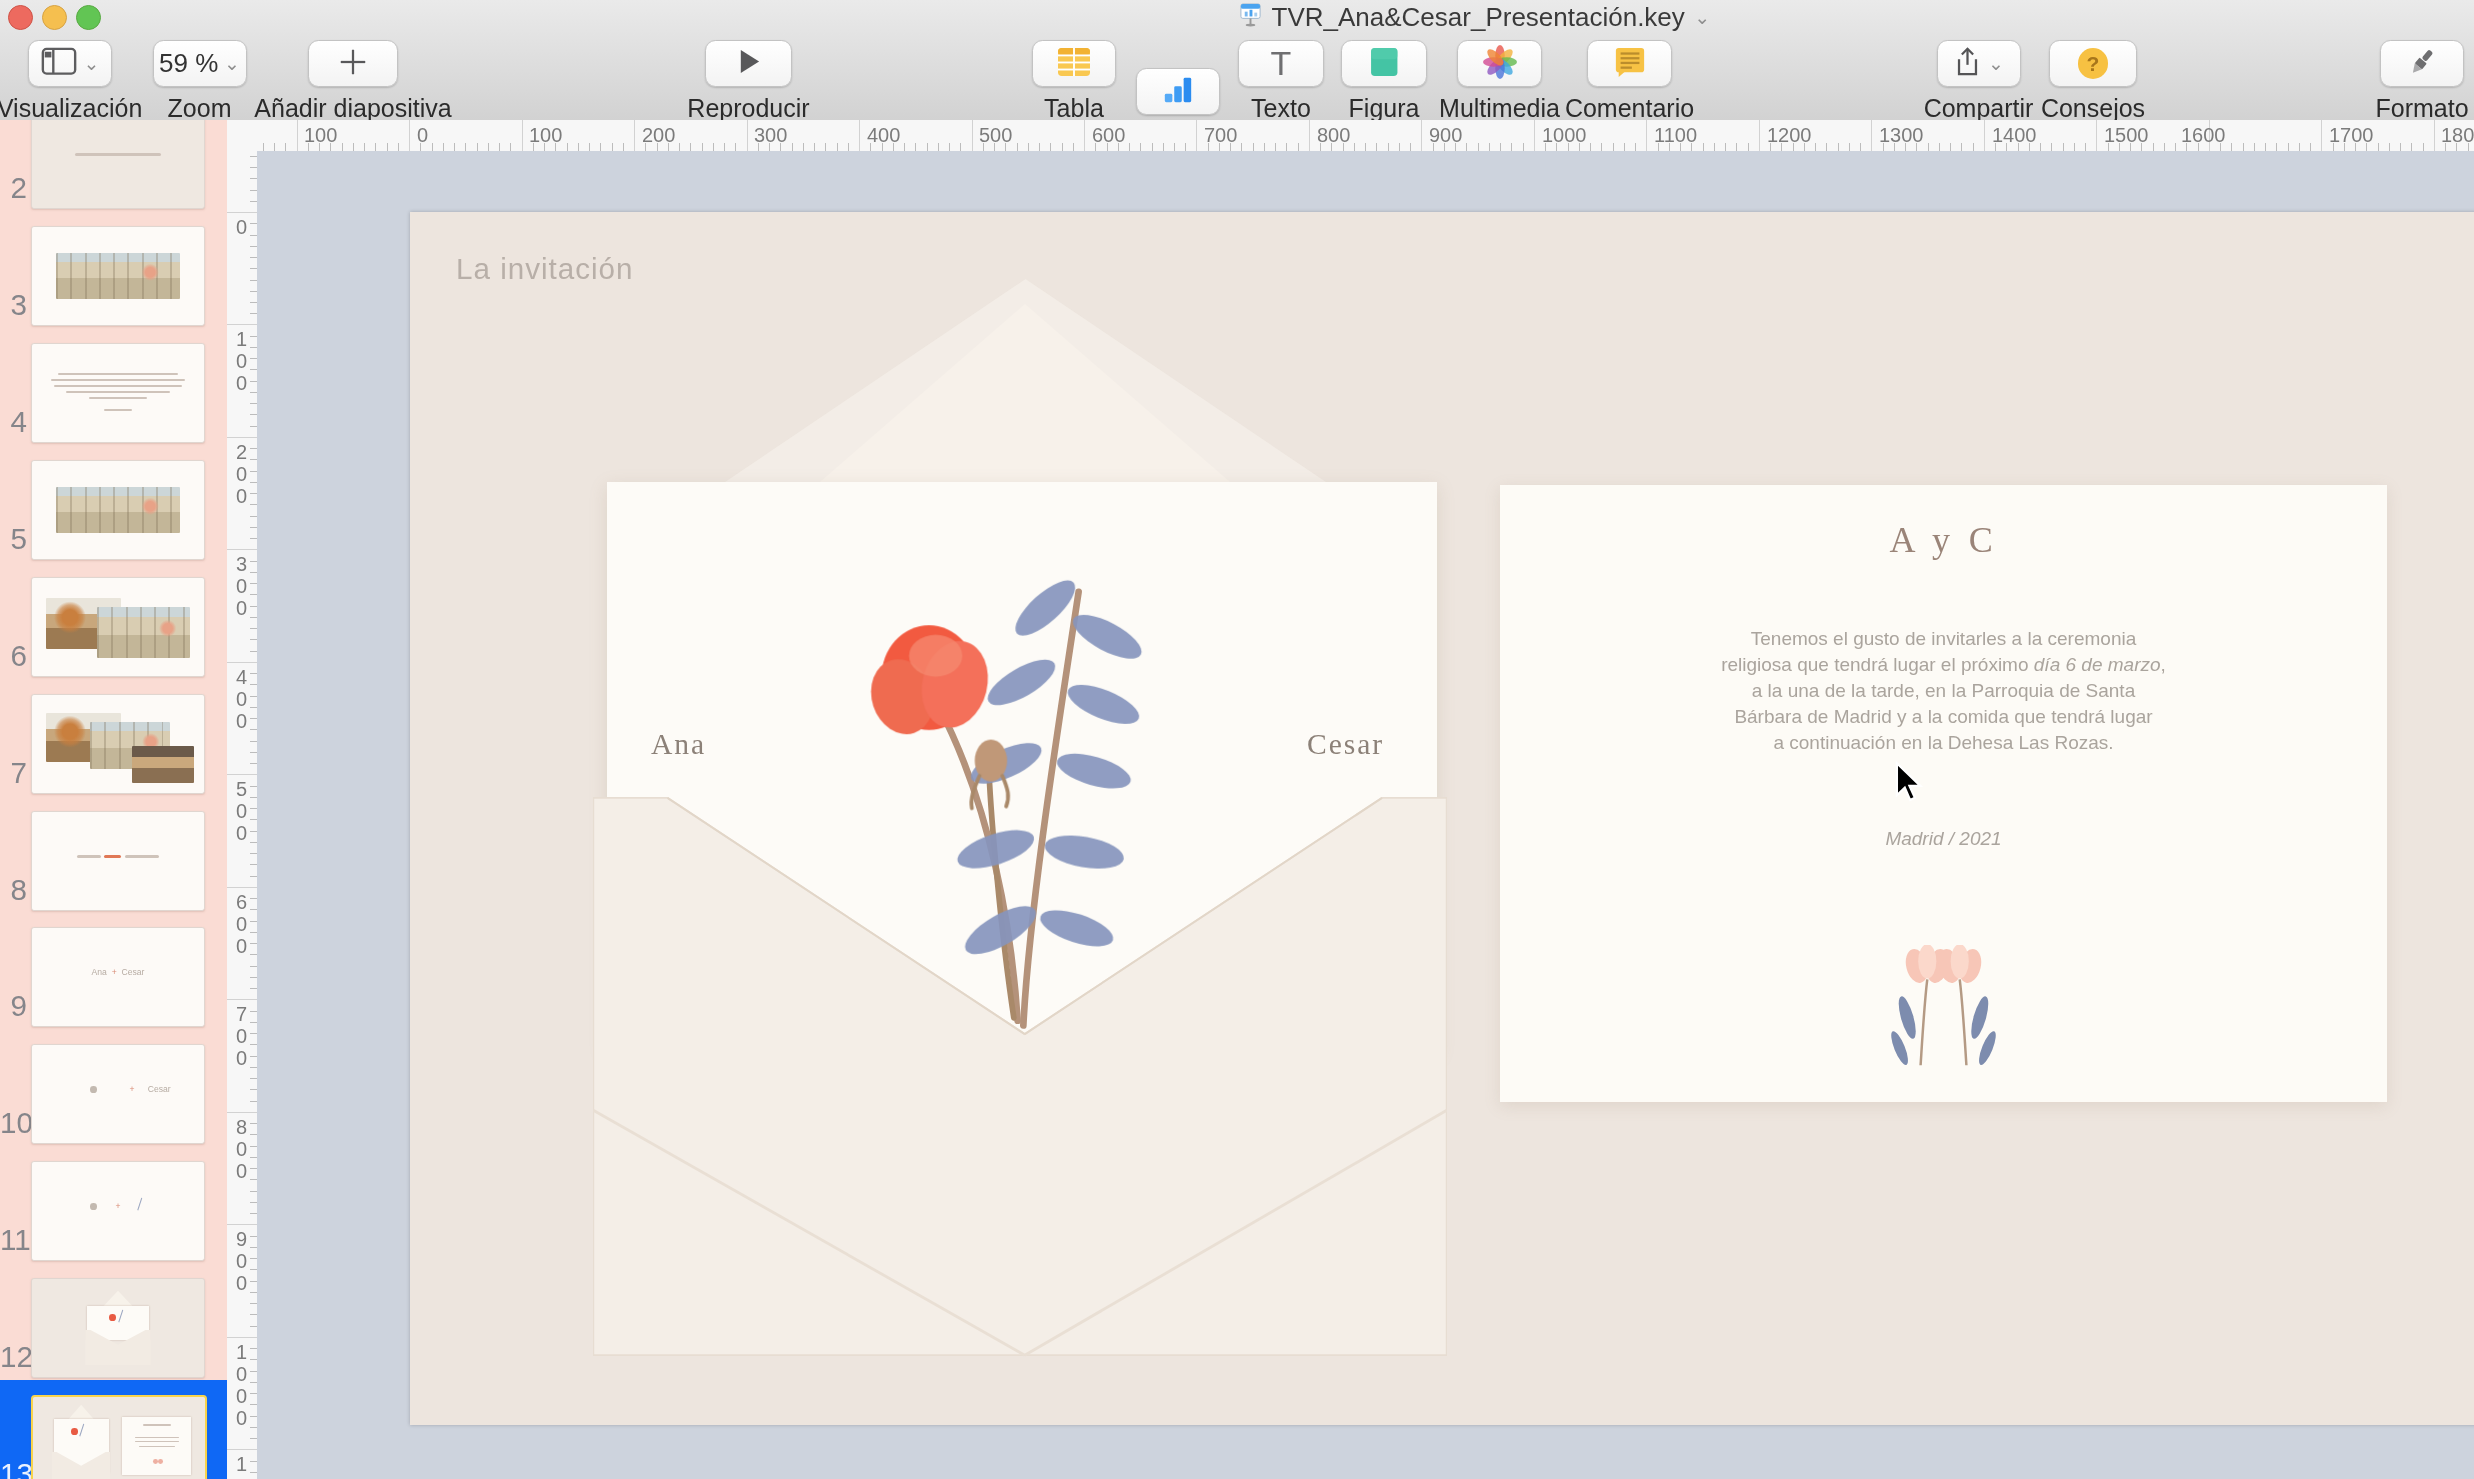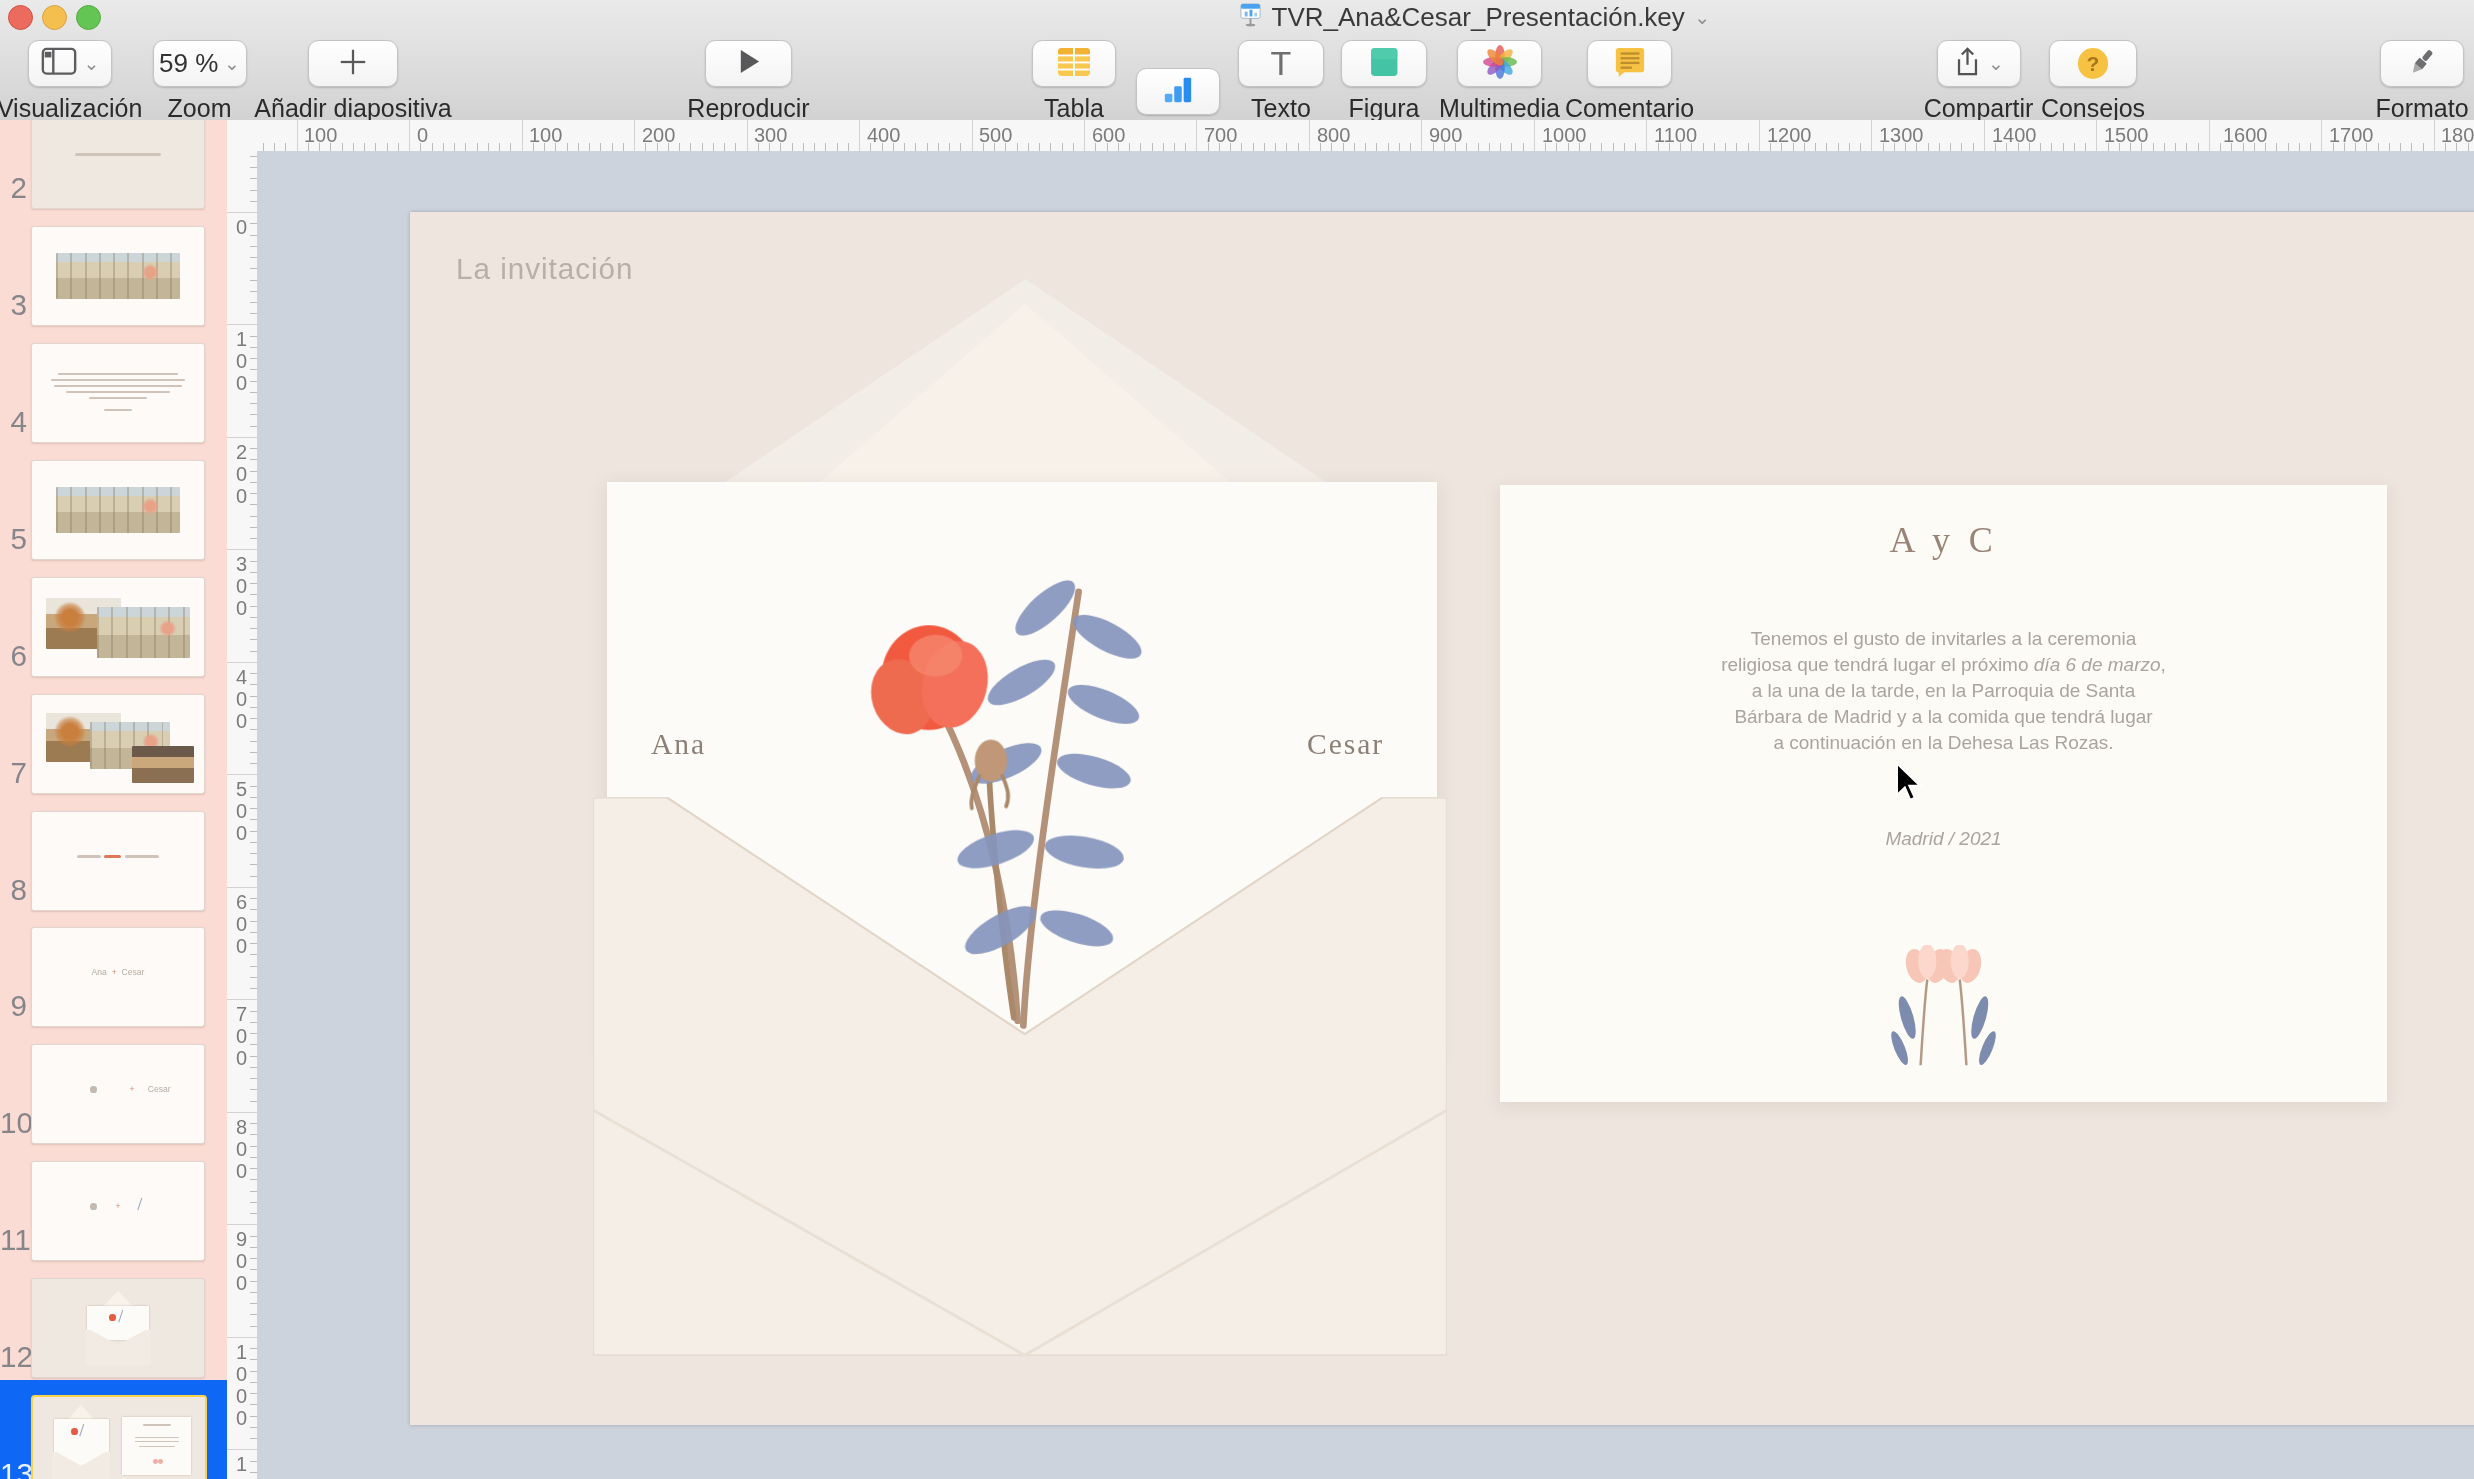--- a/index.html
+++ b/index.html
@@ -501,21 +501,21 @@
       <span class="hlab" style="left: 1427px;">1100</span>
       <div class="hmajor" style="left: 1532px;"></div>
       <span class="hlab" style="left: 1540px;">1200</span>
       <div class="hmajor" style="left: 1644px;"></div>
       <span class="hlab" style="left: 1652px;">1300</span>
       <div class="hmajor" style="left: 1757px;"></div>
       <span class="hlab" style="left: 1765px;">1400</span>
       <div class="hmajor" style="left: 1869px;"></div>
       <span class="hlab" style="left: 1877px;">1500</span>
       <div class="hmajor" style="left: 1982px;"></div>
-      <span class="hlab" style="left: 1996px;">1600</span>
+      <span class="hlab" style="left: 1954px;">1600</span>
       <div class="hmajor" style="left: 2094px;"></div>
       <span class="hlab" style="left: 2102px;">1700</span>
       <div class="hmajor" style="left: 2207px;"></div>
       <span class="hlab" style="left: 2214px;">1800</span>
     </div>
   <div id="vruler">
       <div class="vtick" style="top: 4.8px;"></div>
       <div class="vtick" style="top: 16px;"></div>
       <div class="vtick" style="top: 27px;"></div>
       <div class="vtick" style="top: 39px;"></div>

